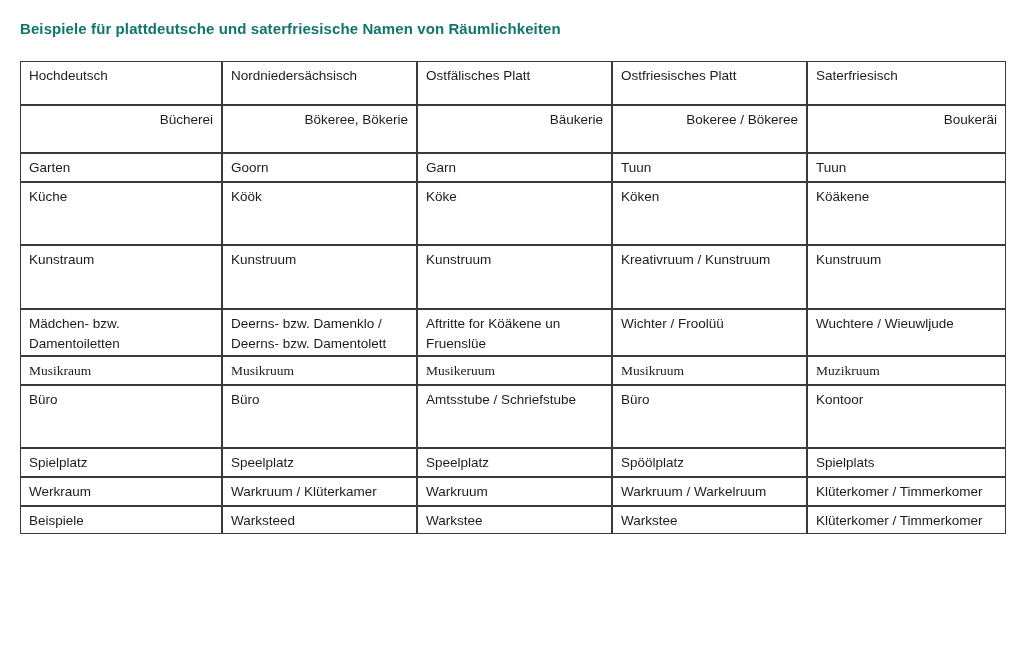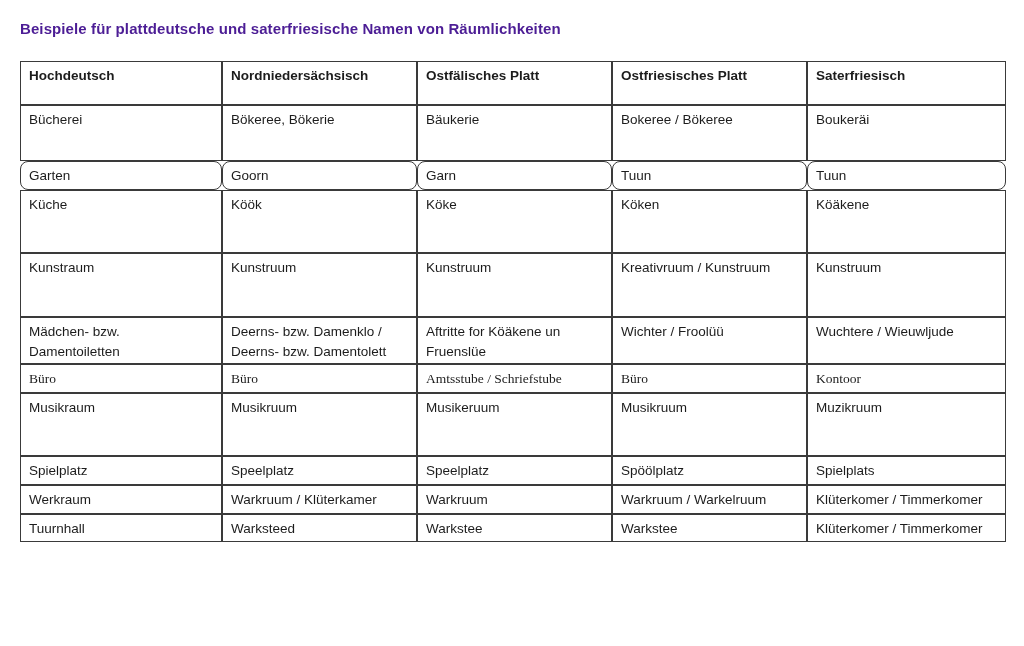--- a/index.html
+++ b/index.html
@@ -12,21 +12,21 @@
     overflow: hidden;
   }
   .page {
     width: 1024px;
     height: 646px;
     padding: 20px 18px 0 20px;
   }
   .title {
     font-size: 15px;
     font-weight: bold;
-    color: #4c1d95;
+    color: #0f766e;
     letter-spacing: 0.1px;
     margin-bottom: 24px;
   }
   table.lang-table {
     border-collapse: separate;
     border-spacing: 0;
     table-layout: fixed;
     width: 986px;
   }
   table.lang-table col.c1 { width: 202px; }
@@ -39,26 +39,26 @@
     border: 1px solid #3a3a3a;
     vertical-align: top;
     text-align: left;
     padding: 4px 8px 2px 8px;
     font-size: 13.5px;
     line-height: 1.45;
     white-space: pre-line;
     overflow: hidden;
   }
   table.lang-table th {
-    font-weight: bold;
+    font-weight: normal;
     height: 44px;
   }
   
-  tbody tr:nth-child(1)  td { height: 56px; }
-  tbody tr:nth-child(2)  td { height: 29px; border-radius: 8px; }
+  tbody tr:nth-child(1)  td { height: 48px; text-align: right; }
+  tbody tr:nth-child(2)  td { height: 29px; }
   tbody tr:nth-child(3)  td { height: 63px; }
   tbody tr:nth-child(4)  td { height: 64px; }
   tbody tr:nth-child(5)  td { height: 35px; }
   tbody tr:nth-child(6)  td { height: 29px; font-family: Liberation Serif, serif; }
   tbody tr:nth-child(7)  td { height: 63px; }
   tbody tr:nth-child(8)  td { height: 29px; }
   tbody tr:nth-child(9)  td { height: 29px; }
   tbody tr:nth-child(10) td { height: 28px; }
   tbody tr:nth-child(11) td { height: 28px; }
   tbody tr:nth-child(12) td { height: 46px; margin-left: 44px; }
@@ -121,49 +121,49 @@
         <td>Mädchen- bzw.
 Damentoiletten</td>
         <td>Deerns- bzw. Damenklo /
 Deerns- bzw. Damentolett</td>
         <td>Aftritte for Köäkene un
 Fruenslüe</td>
         <td>Wichter / Froolüü</td>
         <td>Wuchtere / Wieuwljude</td>
       </tr>
       <tr>
+        <td>Musikraum</td>
+        <td>Musikruum</td>
+        <td>Musikeruum</td>
+        <td>Musikruum</td>
+        <td>Muzikruum</td>
+      </tr>
+      <tr>
         <td>Büro</td>
         <td>Büro</td>
         <td>Amtsstube / Schriefstube</td>
         <td>Büro</td>
         <td>Kontoor</td>
-      </tr>
-      <tr>
-        <td>Musikraum</td>
-        <td>Musikruum</td>
-        <td>Musikeruum</td>
-        <td>Musikruum</td>
-        <td>Muzikruum</td>
       </tr>
       <tr>
         <td>Spielplatz</td>
         <td>Speelplatz</td>
         <td>Speelplatz</td>
         <td>Spöölplatz</td>
         <td>Spielplats</td>
       </tr>
       <tr>
         <td>Werkraum</td>
         <td>Warkruum / Klüterkamer</td>
         <td>Warkruum</td>
         <td>Warkruum / Warkelruum</td>
         <td>Klüterkomer / Timmerkomer</td>
       </tr>
       <tr>
-        <td>Tuurnhall</td>
+        <td>Beispiele</td>
         <td>Warksteed</td>
         <td>Warkstee</td>
         <td>Warkstee</td>
         <td>Klüterkomer / Timmerkomer</td>
       </tr>
     </tbody>
   </table>
 
 </div>
 

